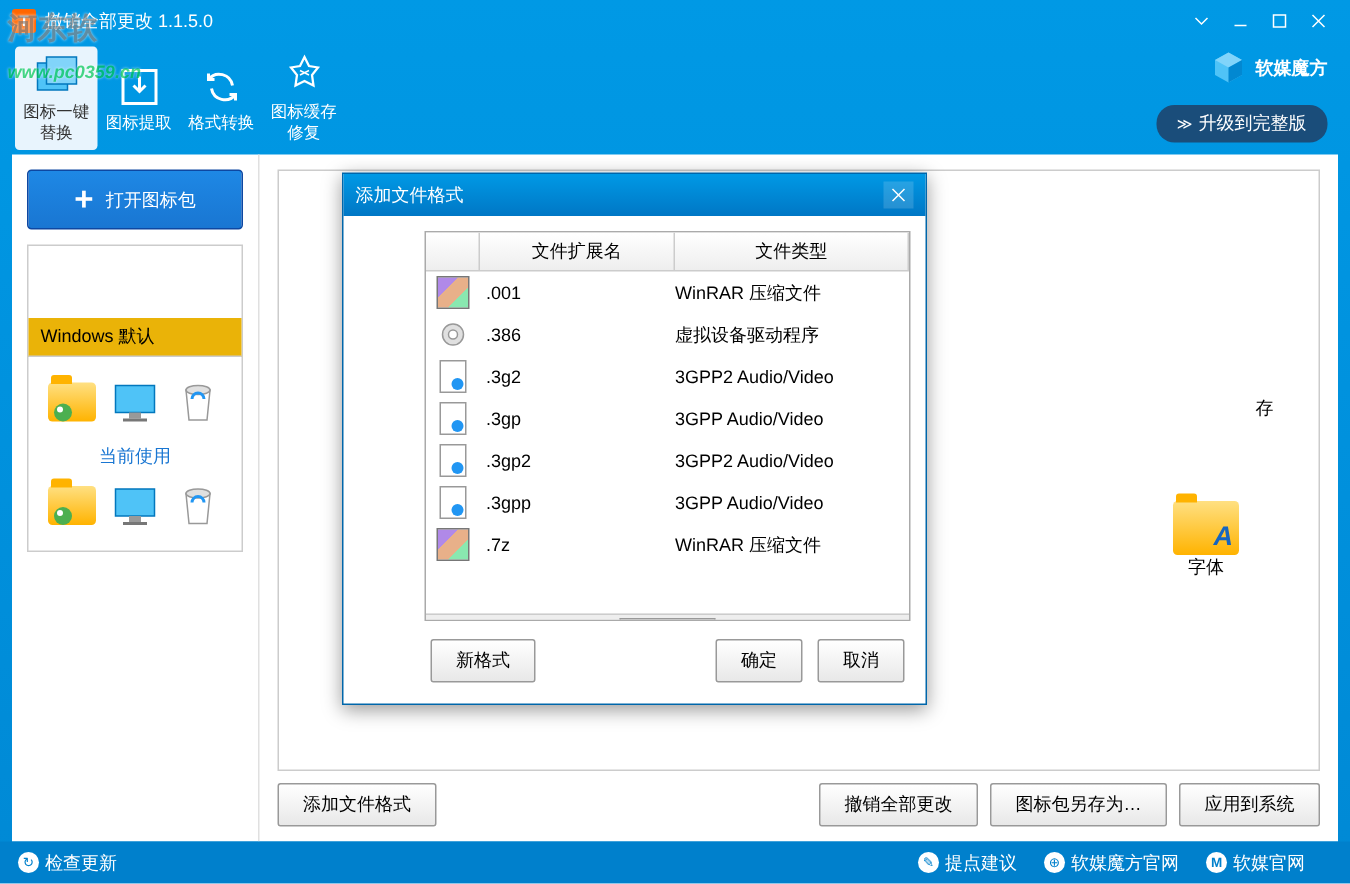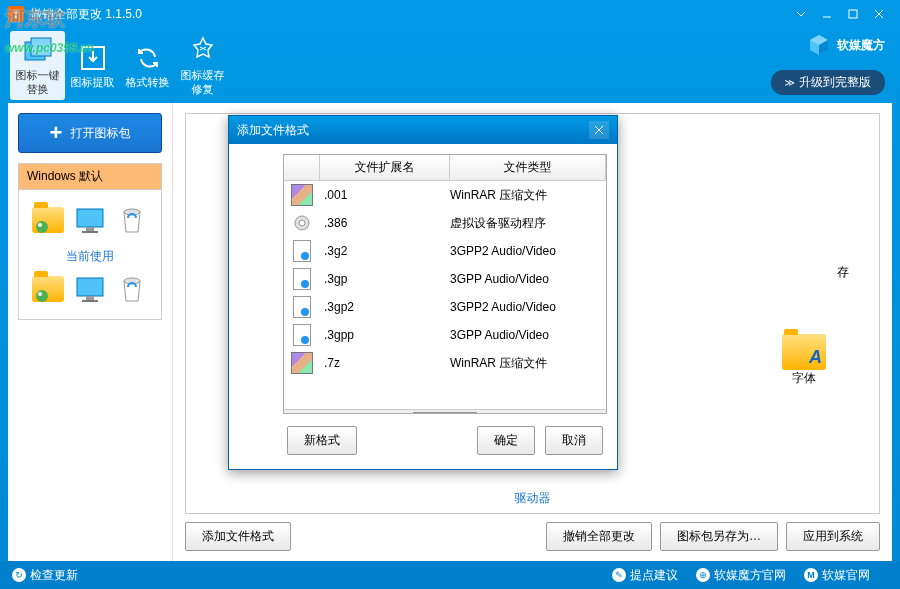--- a/index.html
+++ b/index.html
@@ -18,21 +18,21 @@
 .tool .tlabel{font-size:11px;text-align:center;line-height:1.2;margin-top:2px;}
 .brand{position:absolute;right:15px;top:5px;display:flex;align-items:center;color:#fff;font-size:18px;font-weight:bold;}
 .brand .cube{width:24px;height:24px;margin-right:6px;}
 .upgrade-btn{position:absolute;right:15px;top:42px;background:#1a4d7a;color:#fff;padding:4px 14px;border-radius:12px;display:flex;align-items:center;cursor:pointer;}
 .upgrade-btn::before{content:"≫";margin-right:4px;font-size:10px;}
 .content{position:absolute;top:103px;left:8px;right:8px;bottom:28px;background:#fff;display:flex;}
 .sidebar{width:165px;padding:10px;border-right:1px solid #e0e0e0;}
 .open-btn{width:100%;height:40px;background:linear-gradient(to bottom,#1e88e5,#1976d2);border:1px solid #0d47a1;border-radius:3px;color:#fff;display:flex;align-items:center;justify-content:center;font-size:15px;cursor:pointer;}
 .open-btn .plus{font-size:22px;font-weight:bold;margin-right:8px;}
 .panel{margin-top:10px;border:1px solid #ccc;}
-.panel-title{background:#fdba74;padding:4px 8px;border-bottom:1px solid #ccc;}
+.panel-title{background:#eab308;padding:4px 8px;border-bottom:1px solid #ccc;margin-top:48px;}
 .panel-body{padding:8px;}
 .icon-row{display:flex;justify-content:space-around;align-items:center;padding:6px 0;}
 .icon-row .ic{width:32px;height:32px;}
 .current-label{text-align:center;color:#1976d2;margin:6px 0 2px;}
 .main{flex:1;padding:10px 12px;display:flex;flex-direction:column;}
 .grid{flex:1;border:1px solid #ccc;padding:15px;position:relative;}
 .grid-item{display:inline-flex;flex-direction:column;align-items:center;width:90px;margin:8px 4px;vertical-align:top;}
 .grid-item .gic{width:40px;height:40px;}
 .grid-item .glabel{font-size:11px;text-align:center;margin-top:4px;line-height:1.3;}
 .right-item{position:absolute;right:40px;top:220px;width:70px;text-align:center;}
@@ -249,21 +249,20 @@
               <div class="glabel">具</div>
             </div>
         </div>
         <div class="right-item">
           <div class="folder-ic" style="width:44px;height:36px;margin:0 auto;position:relative;">
               <span style="position:absolute;right:4px;bottom:2px;color:#1565c0;font-size:18px;font-weight:bold;font-style:italic;">A</span>
             </div>
           <div class="glabel">字体</div>
         </div>
         <div style="position:absolute;right:30px;top:150px;">存</div>
-        <div class="bottom-link" style="position:absolute;bottom:2px;left:0;right:0;">驱动器</div>
       </div>
       <div class="action-bar">
         <div class="btn">添加文件格式</div>
         <div class="sp"></div>
         <div class="btn">撤销全部更改</div>
         <div class="btn">图标包另存为…</div>
         <div class="btn">应用到系统</div>
       </div>
     </div>
   </div>

